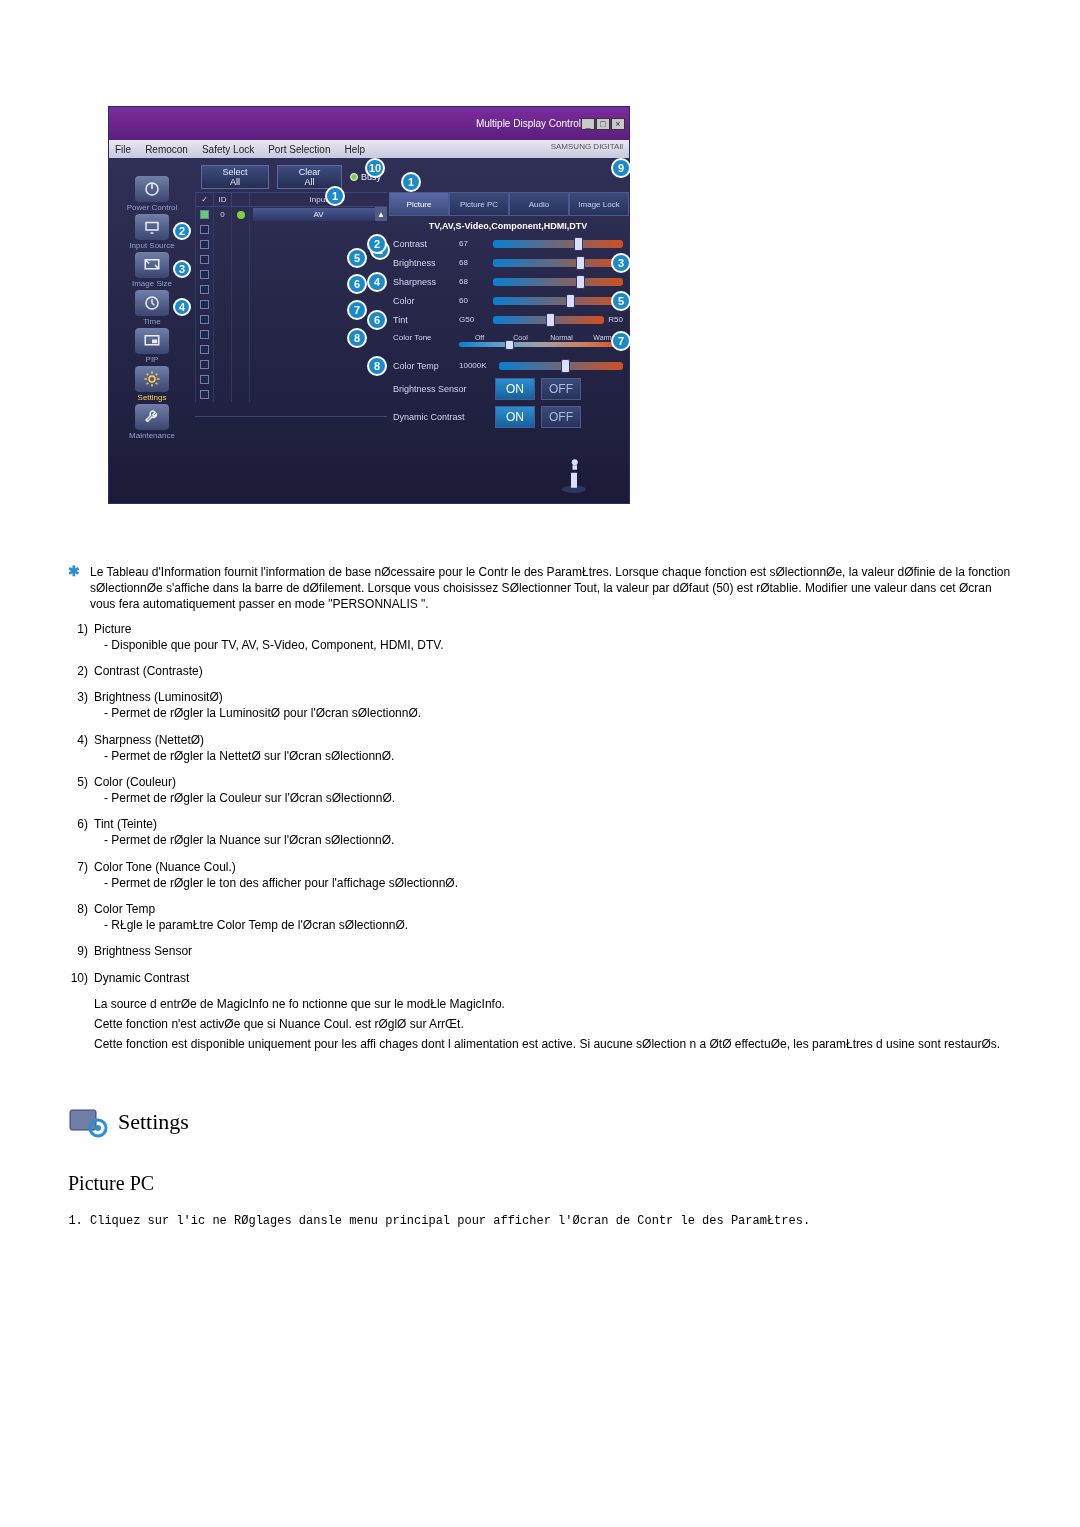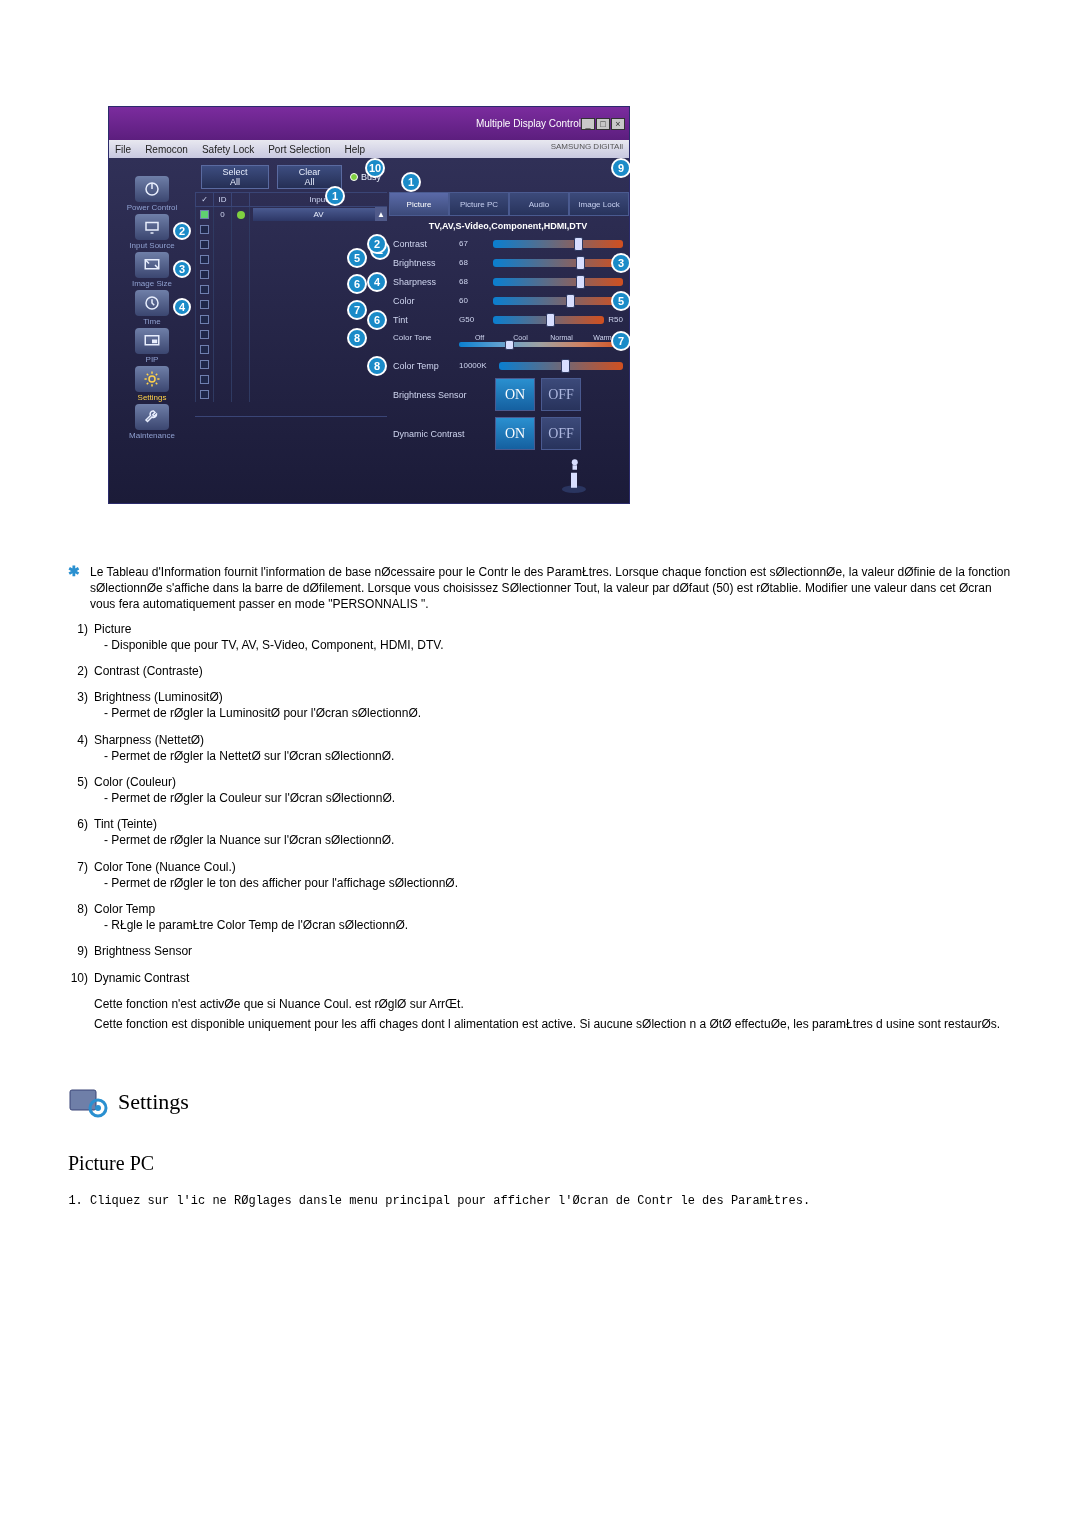--- a/index.html
+++ b/index.html
@@ -46,21 +46,21 @@
   .ctrl-val { width:34px; font-size:8px;}
   .slider { position:relative; flex:1; height:8px; background:linear-gradient(90deg,#0a7fd0,#d05020); border-radius:3px;}
   .slider .thumb { position:absolute; top:-3px; width:9px; height:14px; background:#d8deff; border:1px solid #303a60; border-radius:2px;}
   .tone-row { display:flex; align-items:center; font-size:8px; color:#cfd5ef; padding:4px 6px; position:relative;}
   .tone-seg { flex:1; display:flex; position:relative;}
   .tone-opt { flex:1; text-align:center; font-size:7px;}
   .tone-bar { position:absolute; left:0; right:0; bottom:-6px; height:5px; background:linear-gradient(90deg,#0a7fd0 0%,#60a0d0 25%,#a0a0a0 50%,#d08060 75%,#d05020 100%); border-radius:2px;}
   .tone-thumb { position:absolute; bottom:-9px; width:9px; height:10px; background:#d8deff; border:1px solid #303a60; border-radius:2px;}
   .onoff-row { display:flex; align-items:center; font-size:9px; color:#cfd5ef; padding:3px 6px; gap:6px;}
   .onoff-row .lbl { width:96px;}
-  .oo-btn { width:40px; height:33px; font-size:14px; display:flex; align-items:center; justify-content:center; border:1px solid #4a5a90; background:linear-gradient(#3c4a7a,#28335c); color:#aeb8e0;font-family:Liberation Serif, serif;}
+  .oo-btn { width:40px; height:22px; font-size:12px; display:flex; align-items:center; justify-content:center; border:1px solid #4a5a90; background:linear-gradient(#3c4a7a,#28335c); color:#aeb8e0;}
   .oo-btn.on { background:linear-gradient(#2a90d0,#1560a0); color:#fff;}
   .rcallout { position:absolute; right:-2px; width:20px; height:20px; border-radius:50%; background:#1a8bc8; border:2px solid #fff; color:#fff; font-size:11px; font-weight:bold; display:flex; align-items:center; justify-content:center; }
   .big-i { position:absolute; right:40px; bottom:8px; width:30px; height:40px;}
   .big-i svg { width:100%; height:100%;}
   .top-callout { position:absolute; width:20px; height:20px; border-radius:50%; background:#1a8bc8; border:2px solid #fff; color:#fff; font-size:11px; font-weight:bold; display:flex; align-items:center; justify-content:center; }
 
   
   .doc { font-size: 12px; color:#000; line-height:1.35; }
   .star-row { display:flex; gap:8px; }
   .star { width:14px; color:#2a90d0; font-size:14px; font-weight:bold; line-height:1;}
@@ -475,20 +475,21 @@
         </li>
       <li>
           <span class="num">10)</span>
           <div class="body">
             <div>Dynamic Contrast</div>
           </div>
         </li>
     </ul>
 
     <div class="plain-block">
+      <p>La source d entrØe de MagicInfo ne fo       nctionne que sur le modŁle MagicInfo.</p>
       <p>Cette fonction n'est activØe que si Nuance Coul. est rØglØ sur ArrŒt.</p>
       <p>Cette fonction est disponible uniquement pour les affi           chages dont l alimentation est active. Si aucune sØlection n a ØtØ effectuØe, les paramŁtres d usine sont restaurØs.</p>
     </div>
 
     <div class="settings-head">
       <div class="ic">
         <svg viewBox="0 0 40 32">
             <rect x="2" y="4" width="26" height="20" rx="2" fill="#6f7fa8" stroke="#3a4576"></rect>
             <circle cx="30" cy="22" r="8" fill="none" stroke="#2a90d0" stroke-width="3"></circle>
             <circle cx="30" cy="22" r="3" fill="#2a90d0"></circle>

